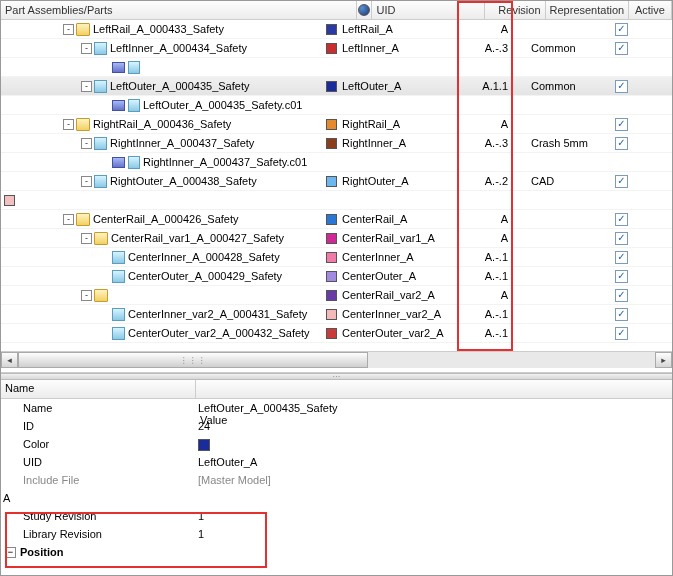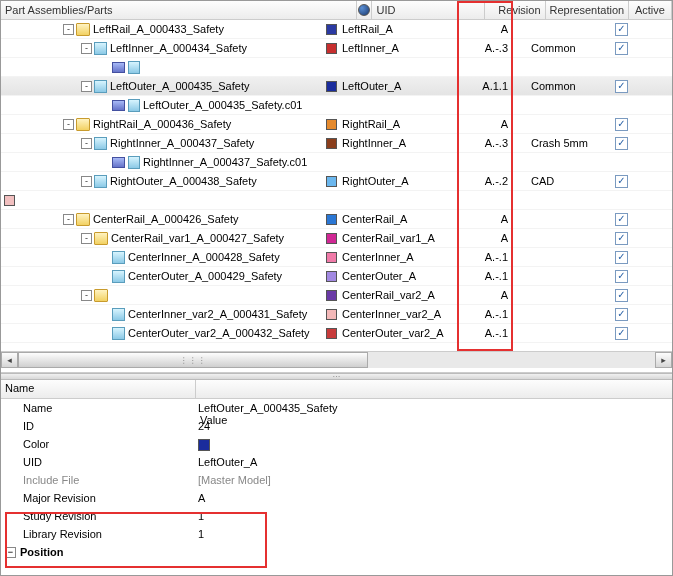--- a/index.html
+++ b/index.html
@@ -543,21 +543,20 @@
   </div>
   <div class="prop-row">
     <div class="pr-name">UID</div>
     <div class="pr-value">LeftOuter_A</div>
   </div>
   <div class="prop-row">
     <div class="pr-name gray">Include File</div>
     <div class="pr-value gray">[Master Model]</div>
   </div>
   <div class="prop-row">
-    <div class="pr-name">Major Revision</div>
     <div class="pr-value">A</div>
   </div>
   <div class="prop-row">
     <div class="pr-name">Study Revision</div>
     <div class="pr-value">1</div>
   </div>
   <div class="prop-row">
     <div class="pr-name">Library Revision</div>
     <div class="pr-value">1</div>
   </div>

